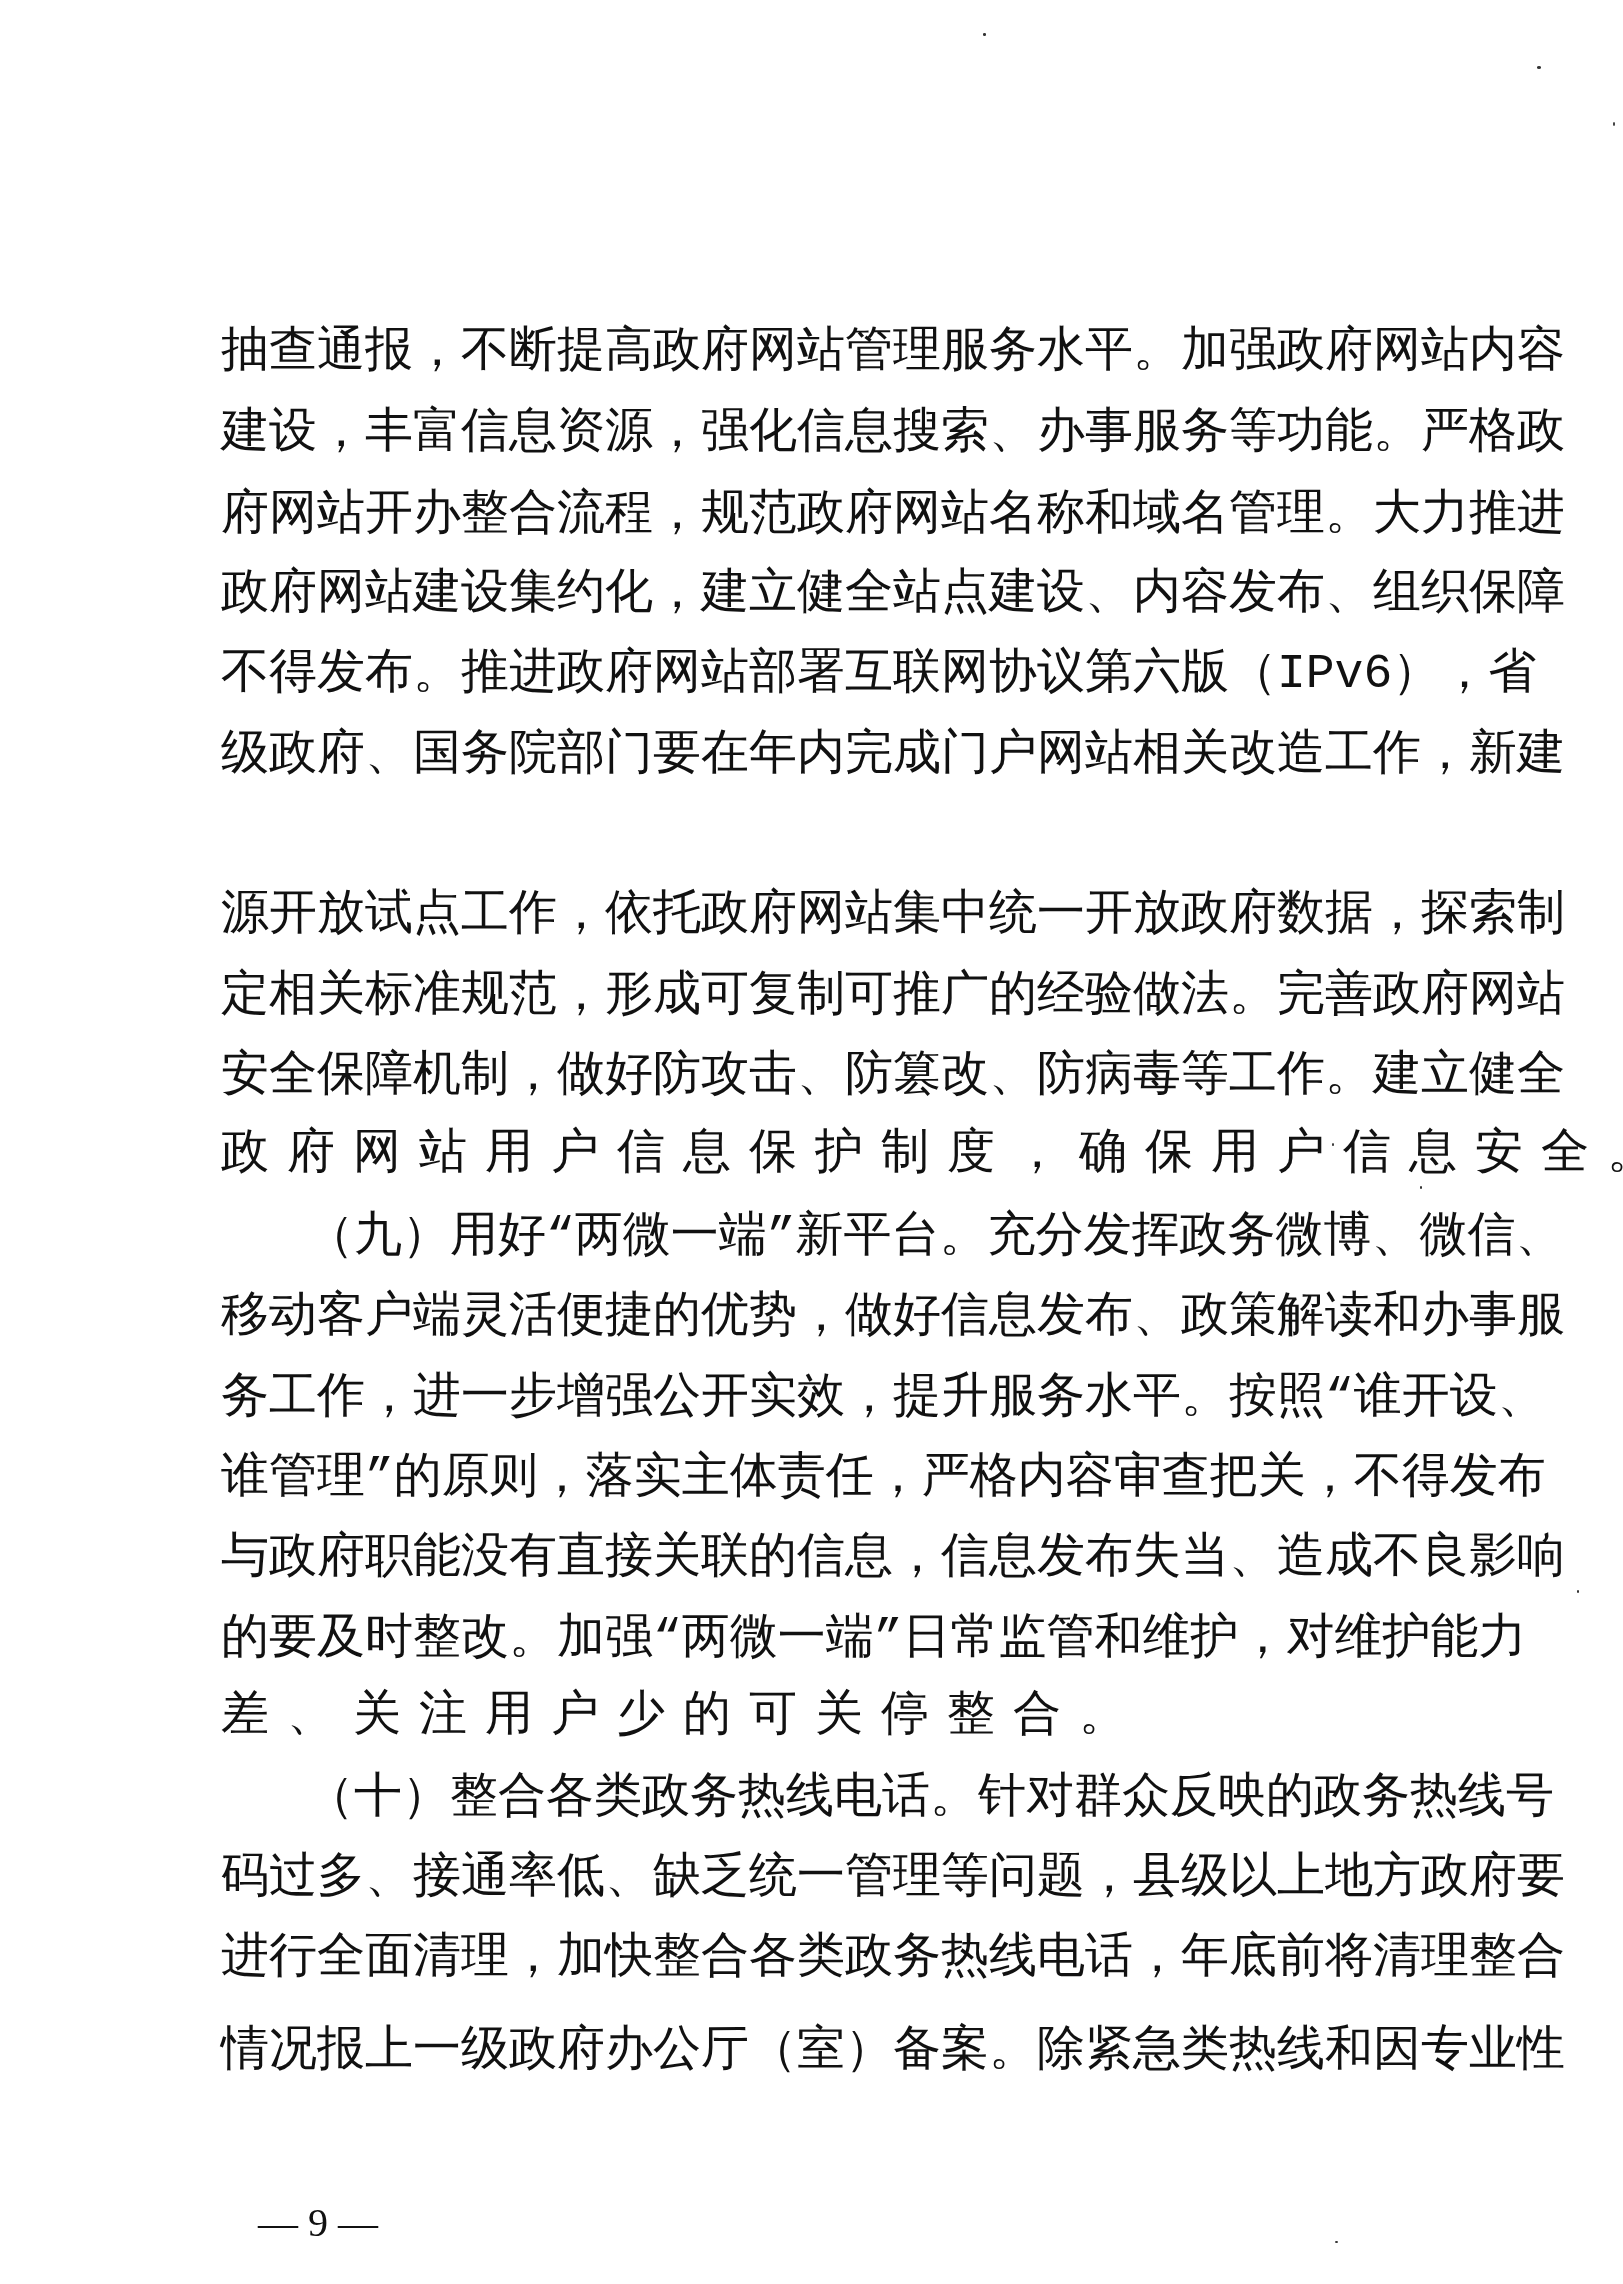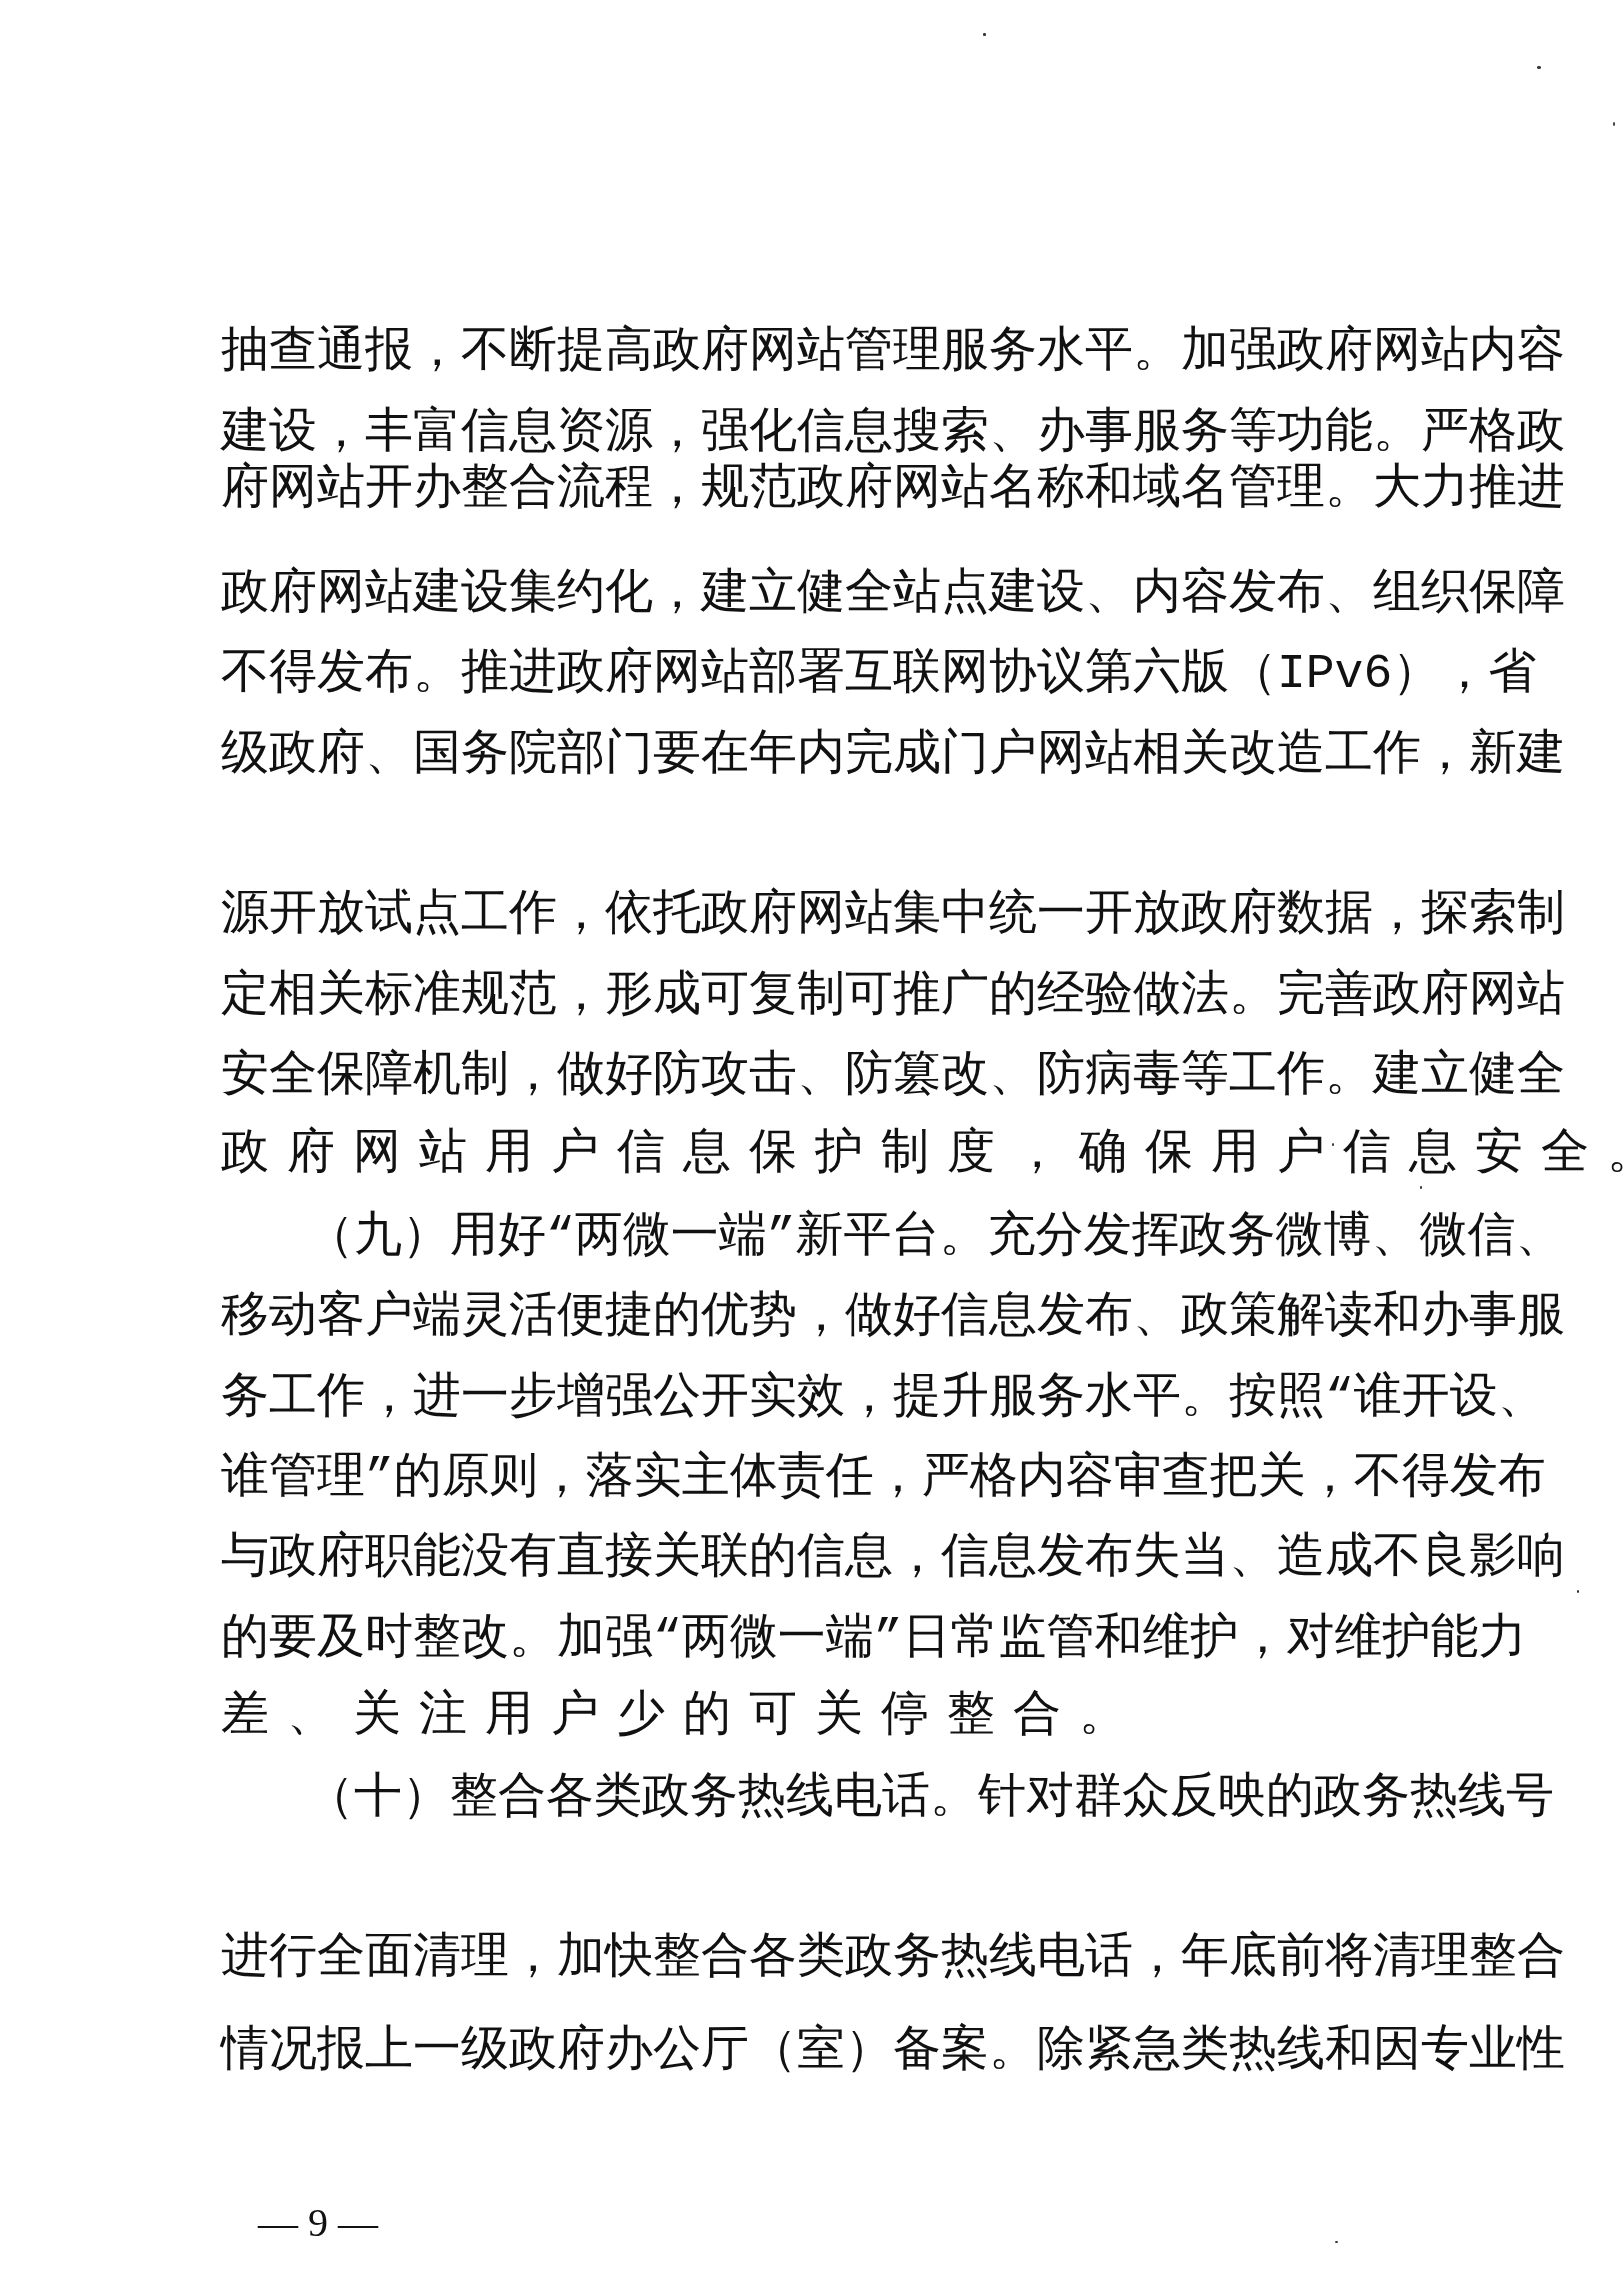--- a/index.html
+++ b/index.html
@@ -15,38 +15,39 @@
              line-height: 52px; white-space: nowrap;
              font-family: "Liberation Serif", "DejaVu Serif", serif; }
   .speck { position: absolute; background: #333; border-radius: 50%; }
 </style>
 </head>
 <body>
 
 <div class="page">
   <div class="line" style="top:316px">抽查通报，不断提高政府网站管理服务水平。加强政府网站内容</div>
   <div class="line" style="top:397px">建设，丰富信息资源，强化信息搜索、办事服务等功能。严格政</div>
-  <div class="line" style="top:453px">府网站开办整合流程，规范政府网站名称和域名管理。大力推进</div>
+  <div class="line" style="top:479px">府网站开办整合流程，规范政府网站名称和域名管理。大力推进</div>
   <div class="line" style="top:558px">政府网站建设集约化，建立健全站点建设、内容发布、组织保障</div>
   <div class="line" style="top:638px">不得发布。推进政府网站部署互联网协议第六版（IPv6），省</div>
   <div class="line" style="top:719px">级政府、国务院部门要在年内完成门户网站相关改造工作，新建</div>
   <div class="line" style="top:879px">源开放试点工作，依托政府网站集中统一开放政府数据，探索制</div>
   <div class="line" style="top:960px">定相关标准规范，形成可复制可推广的经验做法。完善政府网站</div>
   <div class="line" style="top:1040px">安全保障机制，做好防攻击、防篡改、防病毒等工作。建立健全</div>
   <div class="line short" style="top:1118px">政府网站用户信息保护制度，确保用户信息安全。</div>
 
   <div class="line indent" style="top:1201px">（九）用好“两微一端”新平台。充分发挥政务微博、微信、</div>
   <div class="line" style="top:1281px">移动客户端灵活便捷的优势，做好信息发布、政策解读和办事服</div>
   <div class="line" style="top:1362px">务工作，进一步增强公开实效，提升服务水平。按照“谁开设、</div>
   <div class="line" style="top:1522px">与政府职能没有直接关联的信息，信息发布失当、造成不良影响</div>
   <div class="line" style="top:1442px">谁管理”的原则，落实主体责任，严格内容审查把关，不得发布</div>
   <div class="line" style="top:1603px">的要及时整改。加强“两微一端”日常监管和维护，对维护能力</div>
   <div class="line short" style="top:1680px">差、关注用户少的可关停整合。</div>
 
   <div class="line indent" style="top:1762px">（十）整合各类政务热线电话。针对群众反映的政务热线号</div>
+  <div class="line" style="top:1842px">码过多、接通率低、缺乏统一管理等问题，县级以上地方政府要</div>
   <div class="line" style="top:1922px">进行全面清理，加快整合各类政务热线电话，年底前将清理整合</div>
   <div class="line" style="top:2015px">情况报上一级政府办公厅（室）备案。除紧急类热线和因专业性</div>
 
   <div class="pagenum">— 9 —</div>
 
   <div class="speck" style="left:983px;top:33px;width:2.6px;height:2.6px"></div>
   <div class="speck" style="left:1537px;top:66px;width:3.9px;height:2.6px"></div>
   <div class="speck" style="left:1613px;top:122px;width:2px;height:3.9px"></div>
   <div class="speck" style="left:1332px;top:1143px;width:2px;height:3.3px"></div>
   <div class="speck" style="left:1420px;top:1186px;width:2px;height:2.6px"></div>

